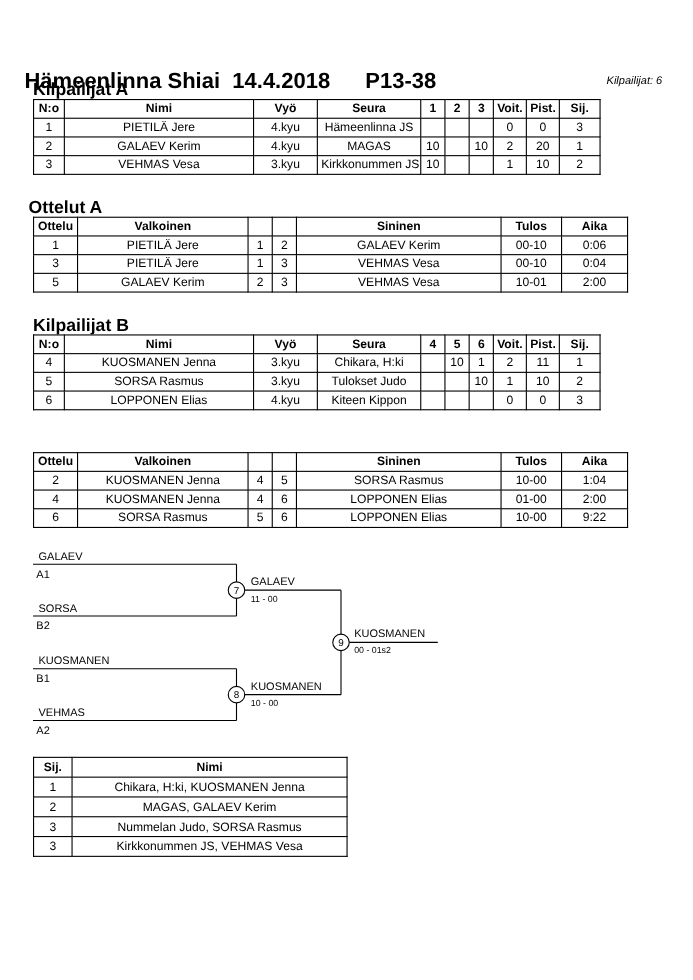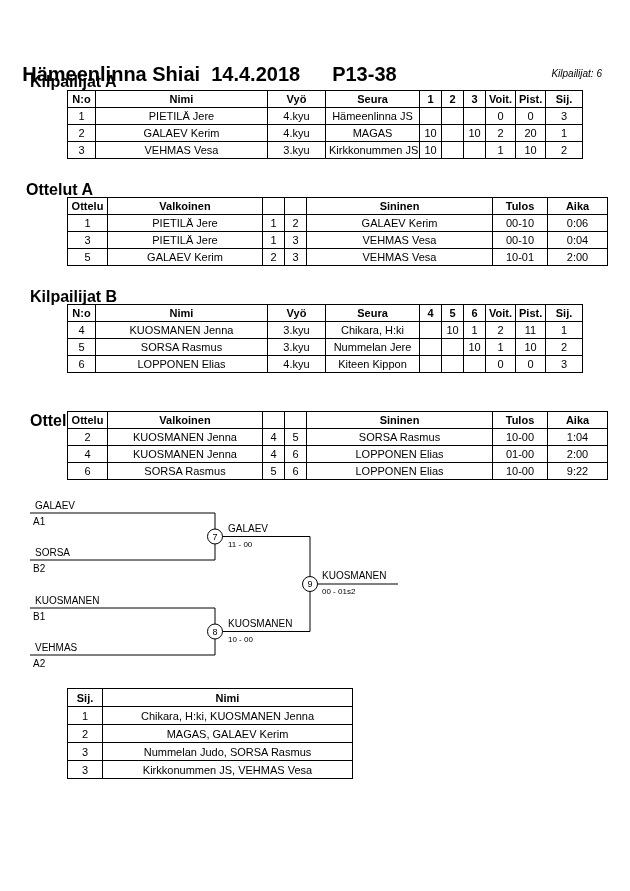--- a/index.html
+++ b/index.html
@@ -6,21 +6,21 @@
   html,body { background:#fff; }
   body { font-family:"Liberation Sans", sans-serif; color:#000; }
   .page { position:relative; width:630px; height:891px; background:#fff; margin:0 auto; overflow:hidden; }
 
   .title { position:absolute; top:40px; left:0; width:630px; text-align:left; font-size:20px; font-weight:bold; white-space:pre; }
   .title .cat { margin-left:32px; }
   .competitors { position:absolute; top:68px; right:28px; font-size:10px;font-style:italic; }
 
   .section-heading { position:absolute; font-size:16px; font-weight:bold; text-align:left; }
 
-  table.sheet { position:absolute; border-collapse:collapse; table-layout:fixed; font-size:11px; background:#fff;margin-left:37px; }
+  table.sheet { position:absolute; border-collapse:collapse; table-layout:fixed; font-size:11px; background:#fff; }
   table.sheet th, table.sheet td { border:1px solid #000; height:17px; padding:0 3px; overflow:hidden; white-space:nowrap; font-weight:normal; }
   table.sheet th { font-weight:bold; text-align:center; }
   table.results td, table.results th { height:18px; }
   .tl { text-align:center; }
   .tc { text-align:center; }
 
   svg.bracket { position:absolute; top:495px; left:0; }
   svg.bracket line { stroke:#000; stroke-width:1; }
   svg.bracket circle { fill:#fff; stroke:#000; stroke-width:1; }
   svg.bracket text { font-family:"Liberation Sans", sans-serif; font-size:10px; fill:#000; }
@@ -196,21 +196,21 @@
         <td class="tc">10</td>
         <td class="tc">1</td>
         <td class="tc">2</td>
         <td class="tc">11</td>
         <td class="tc">1</td>
       </tr>
       <tr>
         <td class="tc">5</td>
         <td class="tl">SORSA Rasmus</td>
         <td class="tc">3.kyu</td>
-        <td class="tl">Nummelan Jere</td>
+        <td class="tl">Tulokset Judo</td>
         <td class="tc"></td>
         <td class="tc"></td>
         <td class="tc">10</td>
         <td class="tc">1</td>
         <td class="tc">10</td>
         <td class="tc">2</td>
       </tr>
       <tr>
         <td class="tc">6</td>
         <td class="tl">LOPPONEN Elias</td>

